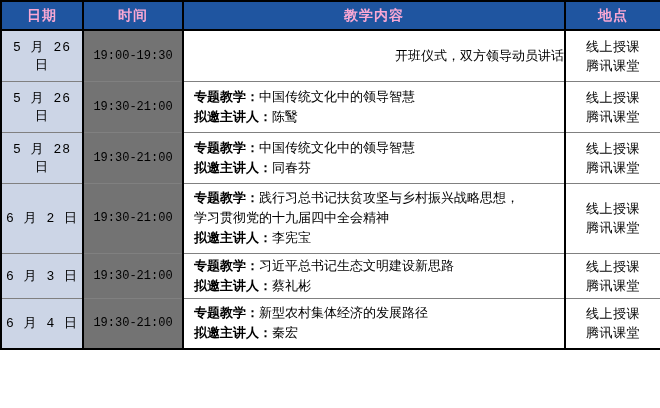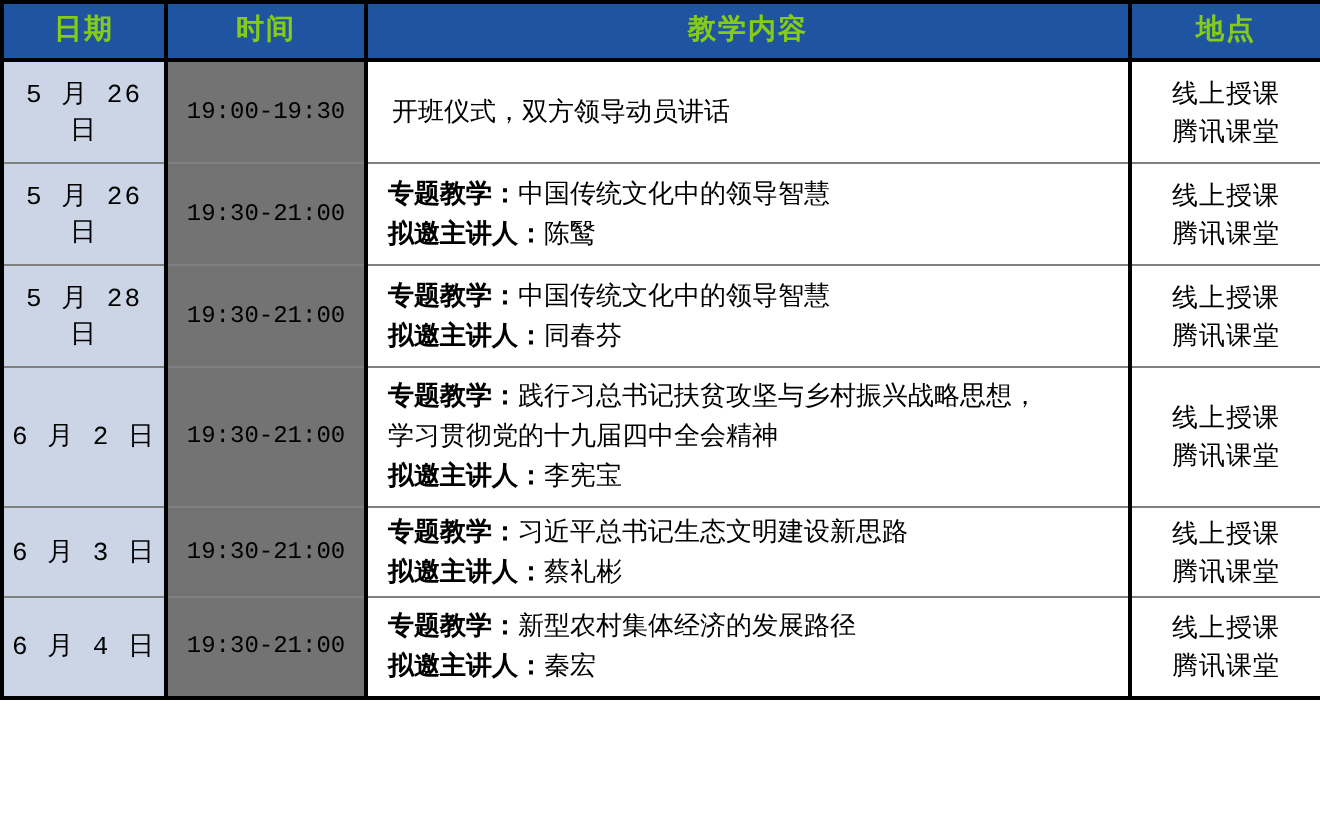--- a/index.html
+++ b/index.html
@@ -22,21 +22,21 @@
 
   
   col.col-date    { width: 82px;  }
   col.col-time    { width: 100px; }
   col.col-content { width: 382px; }
   col.col-place   { width: 96px;  }
 
   
   thead th {
     background: #1f55a0;
-    color: #84cc16;
+    color: #f9a8d4;
     font-weight: bold;
     font-size: 14px;
     height: 27px;
     line-height: 27px;
     padding: 0;
     text-align: center;
     letter-spacing: 1px;
     border-left: 2px solid #000000;
     border-right: 2px solid #000000;
     border-top: 2px solid #000000;
@@ -73,21 +73,21 @@
     font-size: 12px;
     letter-spacing: 0px;
   }
   td.cell-content {
     background: #ffffff;
     text-align: left;
     padding: 2px 6px 2px 10px;
     line-height: 20px;
   }
   td.cell-content.centered {
-    text-align: left;
+    text-align: right;
     padding-left: 12px;
     padding-right: 0;
   }
   td.cell-place {
     background: #ffffff;
     text-align: center;
     line-height: 19px;
     letter-spacing: 0.5px;
   }
 

